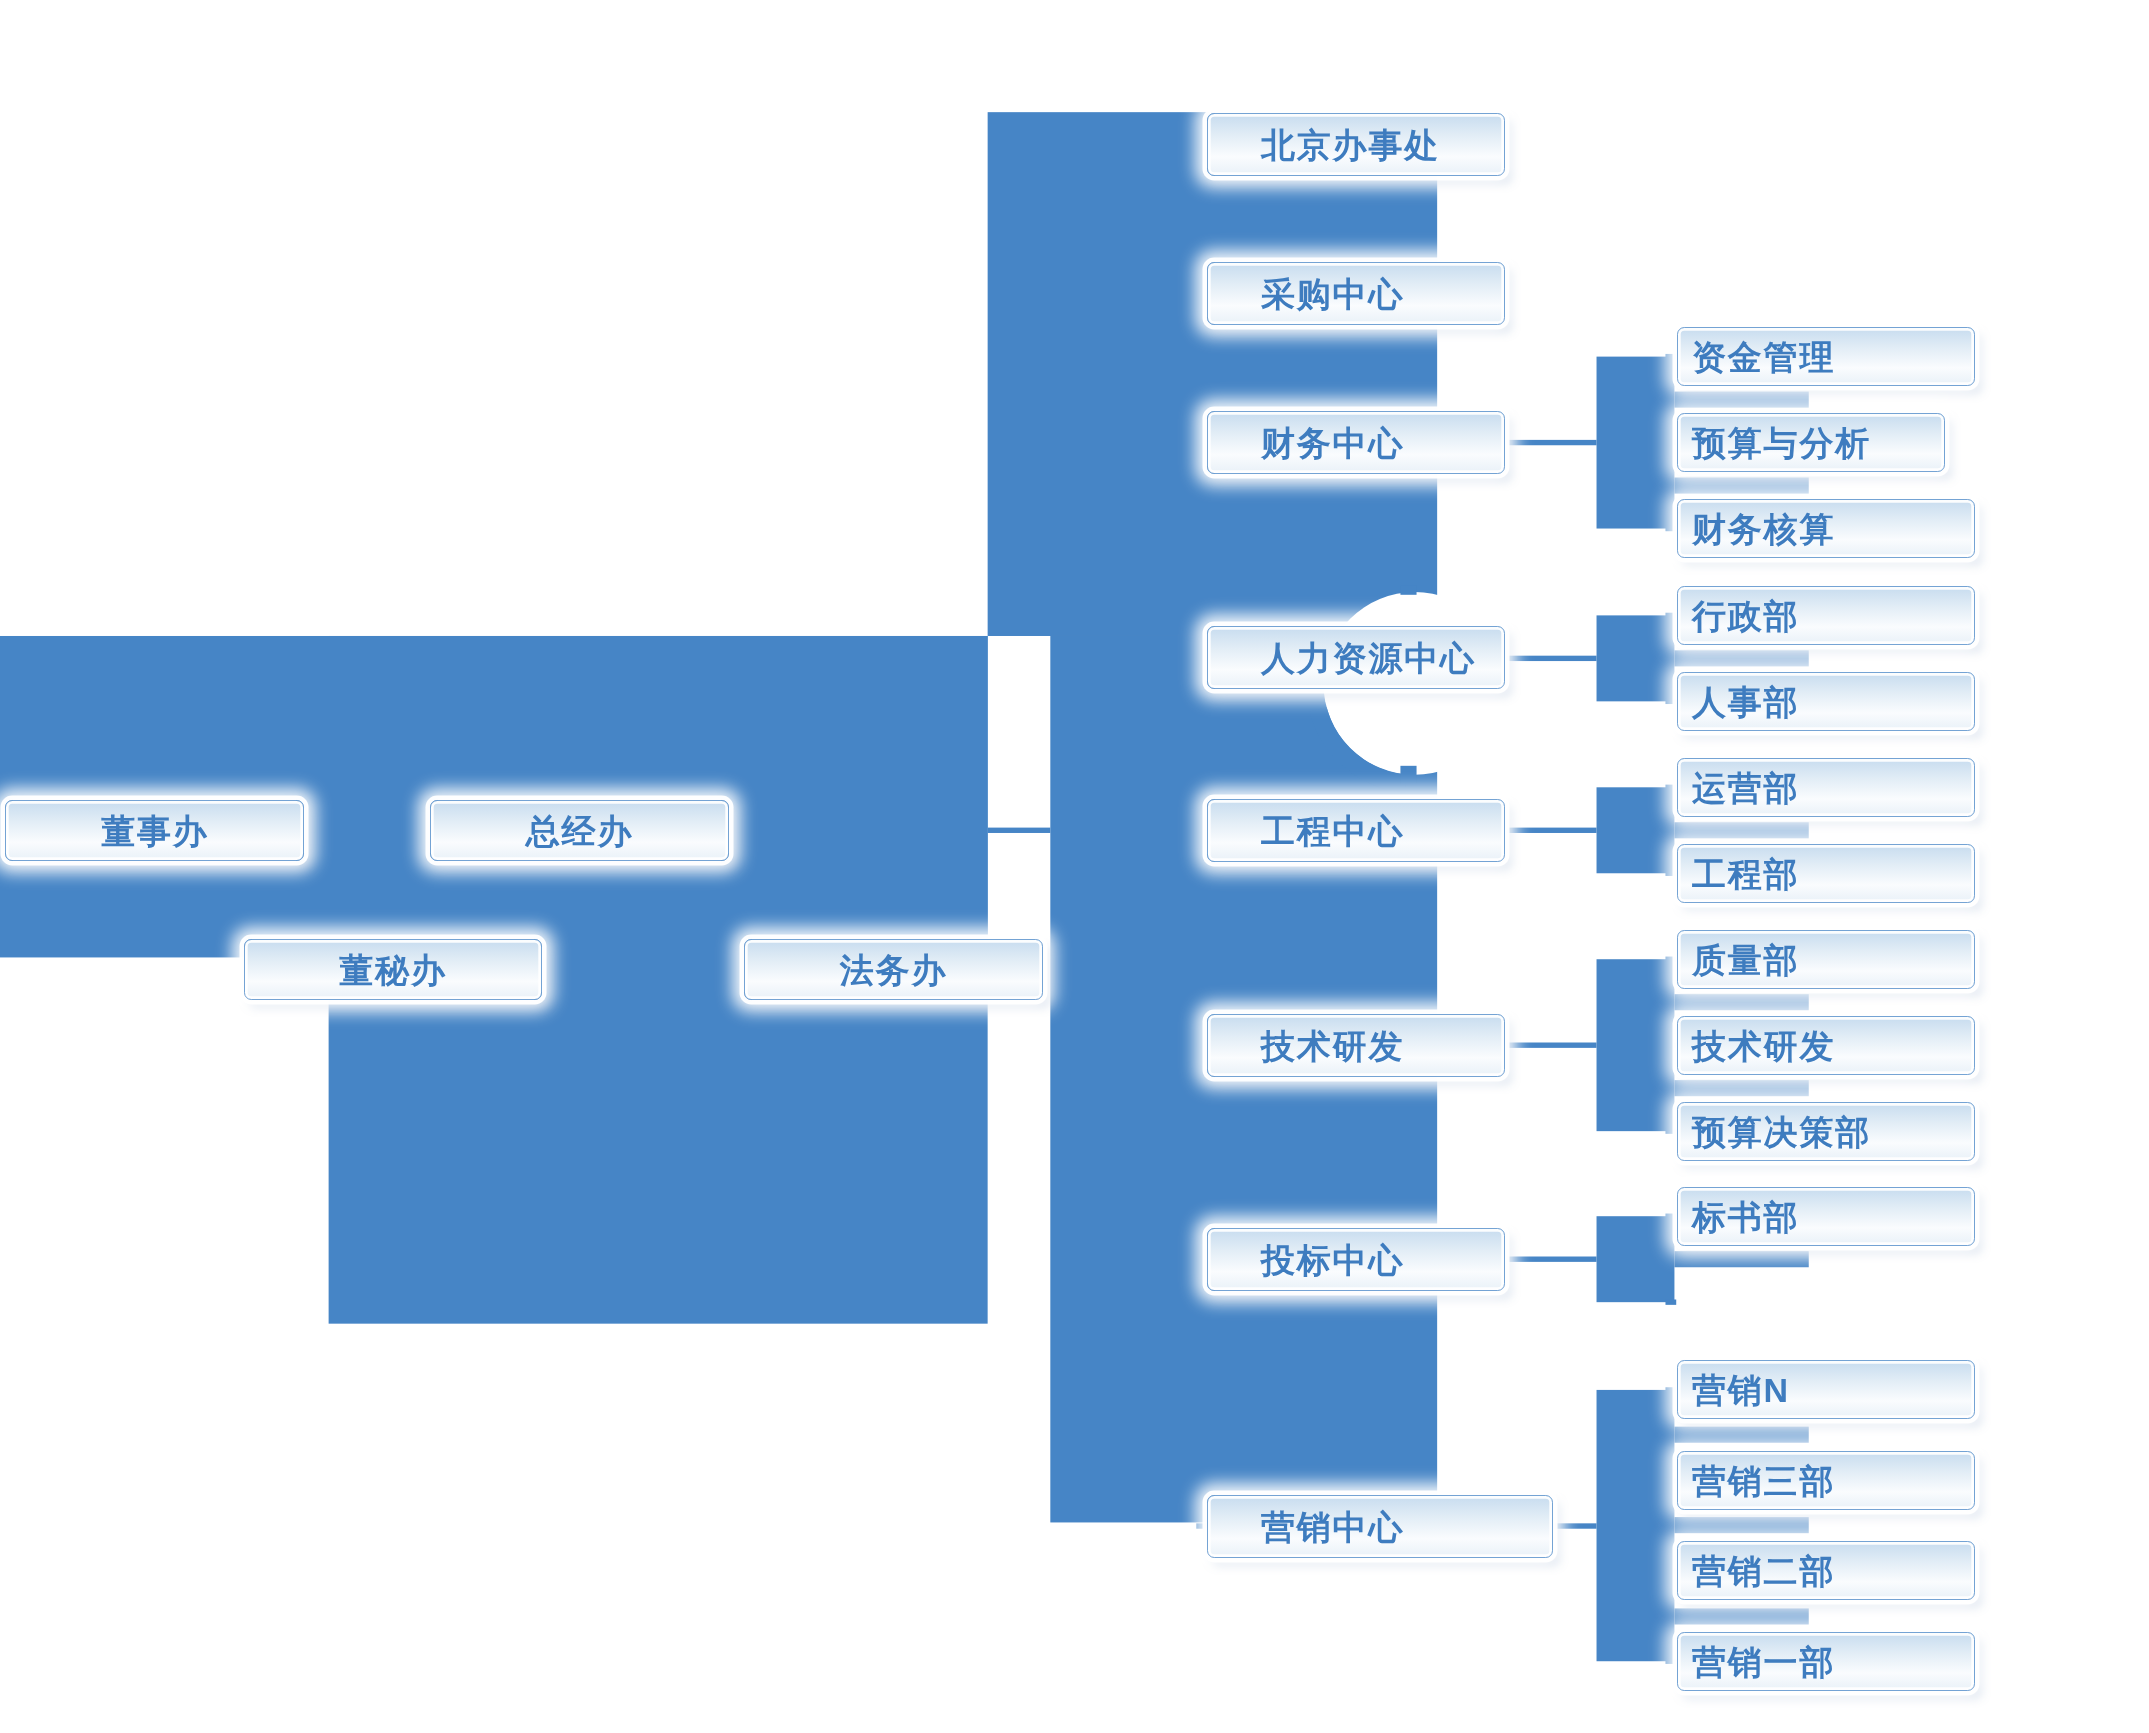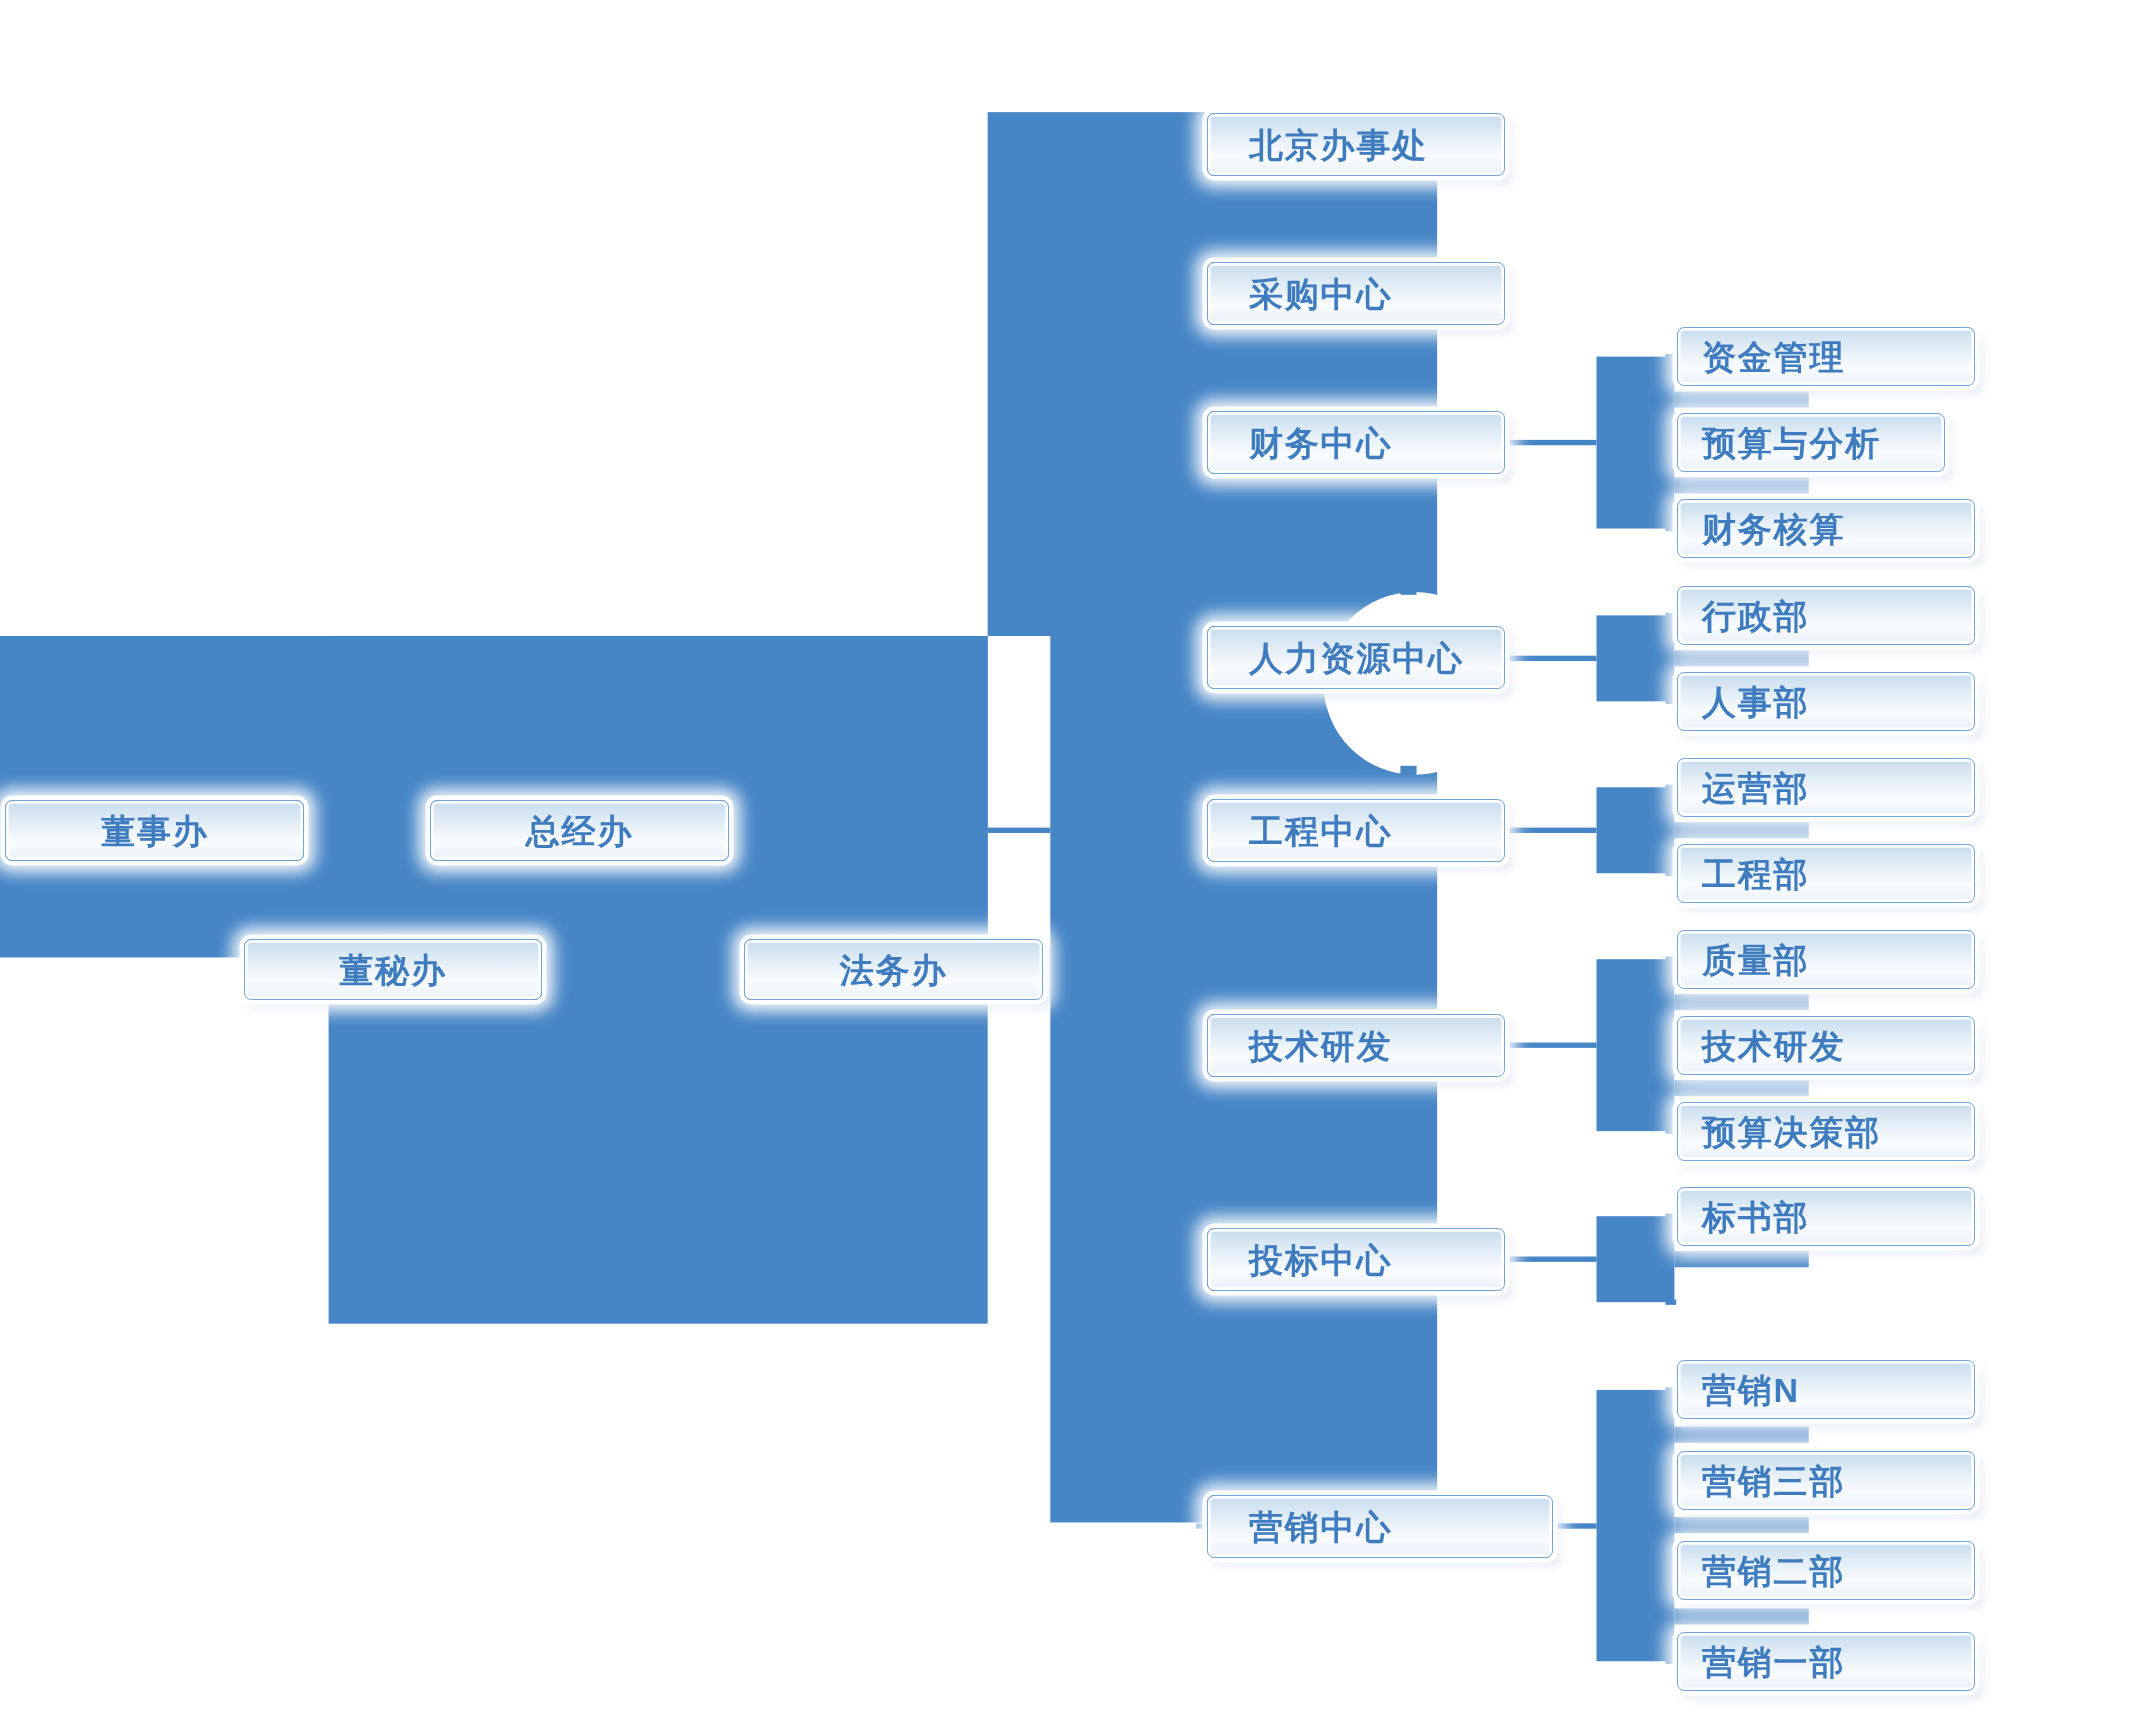--- a/index.html
+++ b/index.html
@@ -25,22 +25,22 @@
     display:flex;
     align-items:center;
     color:#3E7CBF;
     font-weight:bold;
     font-size:34px;
     letter-spacing:1.8px;
     line-height:1;
     white-space:nowrap;
   }
   .node-left{justify-content:center;}
-  .node-spine{padding-left:41px;}
-  .node-dept{padding-left:24px;}
+  .node-spine{padding-left:53px;}
+  .node-dept{padding-left:14px;}
 </style>
 </head>
 <body>
 
 <div id="canvas">
 
   <svg id="bg" viewBox="0 0 2400 1936" xmlns="http://www.w3.org/2000/svg">
 
     <rect x="1103" y="125" width="502" height="585" fill="#4685C6"></rect>
     <rect x="1173" y="710" width="432" height="990" fill="#4685C6"></rect>

